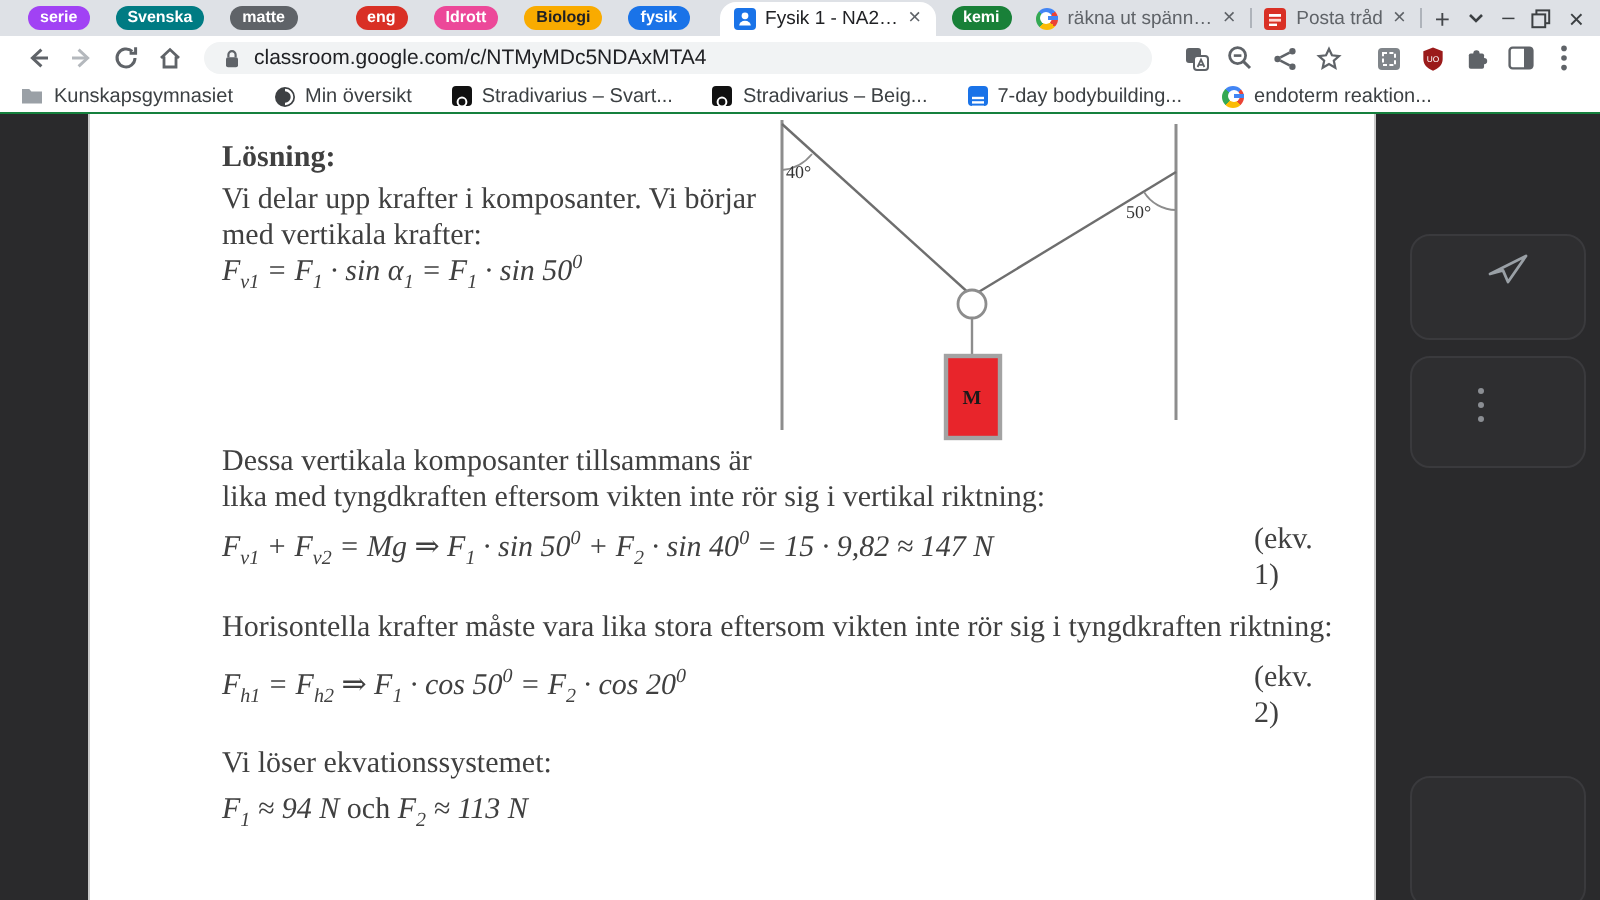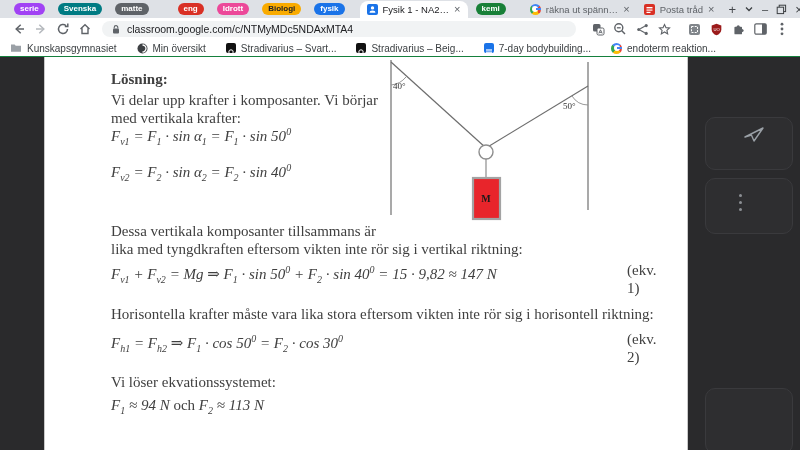--- a/index.html
+++ b/index.html
@@ -92,21 +92,21 @@
     <span class="fav fav-classroom">
       <svg width="11" height="11" viewBox="0 0 11 11">
         <circle cx="5.5" cy="3.9" r="1.7" fill="#fff"></circle>
         <path d="M2.6 8.8 a2.9 2.4 0 0 1 5.8 0 Z" fill="#fff"></path>
       </svg>
     </span>
     <span class="ttl">Fysik 1 - NA21A</span>
     <span class="tclose">×</span>
   </div>
 
-  <span class="tg-pill" style="margin-right: 18px; background: rgb(24, 128, 56); color: rgb(255, 255, 255);">kemi</span>
+  <span class="tg-pill" style="margin-right: 6px; background: rgb(24, 128, 56); color: rgb(255, 255, 255);">kemi</span>
 
   <div class="tab">
     <span class="gicon"></span>
     <span class="ttl">räkna ut spännkraft - S</span>
     <span class="tclose">×</span>
   </div>
   <span class="tdiv"></span>
   <div class="tab">
     <span class="fav fav-posta">
       <svg width="11" height="11" viewBox="0 0 11 11">
@@ -308,36 +308,35 @@
     <div class="doc">
 
       <div class="blk heading" style="top:13px;">Lösning:</div>
 
       <div class="blk" style="top:34px;">
         <div>Vi delar upp krafter i komposanter. Vi börjar</div>
         <div>med vertikala krafter:</div>
       </div>
 
       <div class="blk equation" style="top:66px;"><span>F</span><sub>v1</sub><span> = F</span><sub>1</sub><span> · sin α</span><sub>1</sub><span> = F</span><sub>1</sub><span> · sin 50</span><sup>0</sup></div>
-      <div class="blk equation" style="top:102px;"><span>F</span><sub>v2</sub><span> = F</span><sub>2</sub><span> · sin α</span><sub>2</sub><span> = F</span><sub>2</sub><span> · sin 40</span><sup>0</sup></div>
 
       <div class="blk" style="top:165px;">
         <div>Dessa vertikala komposanter tillsammans är</div>
         <div>lika med tyngdkraften eftersom vikten inte rör sig i vertikal riktning:</div>
       </div>
 
       <div class="blk" style="top:204px; right:40px; left:66px;">
         <span class="equation"><span>F</span><sub>v1</sub><span> + F</span><sub>v2</sub><span> = Mg ⇒ F</span><sub>1</sub><span> · sin 50</span><sup>0</sup><span> + F</span><sub>2</sub><span> · sin 40</span><sup>0</sup><span> = 15 · 9,82 ≈ 147 N</span></span>
         <span class="eqlabel">(ekv. 1)</span>
       </div>
 
-      <div class="blk" style="top:248px;">Horisontella krafter måste vara lika stora eftersom vikten inte rör sig i horisontell riktning:</div>
+      <div class="blk" style="top:248px;">Horisontella krafter måste vara lika stora eftersom vikten inte rör sig i tyngdkraften riktning:</div>
 
       <div class="blk" style="top:273px; right:40px; left:66px;">
-        <span class="equation"><span>F</span><sub>h1</sub><span> = F</span><sub>h2</sub><span> ⇒ F</span><sub>1</sub><span> · cos 50</span><sup>0</sup><span> = F</span><sub>2</sub><span> · cos 30</span><sup>0</sup></span>
+        <span class="equation"><span>F</span><sub>h1</sub><span> = F</span><sub>h2</sub><span> ⇒ F</span><sub>1</sub><span> · cos 50</span><sup>0</sup><span> = F</span><sub>2</sub><span> · cos 20</span><sup>0</sup></span>
         <span class="eqlabel">(ekv. 2)</span>
       </div>
 
       <div class="blk" style="top:316px;">Vi löser ekvationssystemet:</div>
 
       <div class="blk equation" style="top:339px;"><span>F</span><sub>1</sub><span> ≈ 94 N</span><span class="rm"> och </span><span>F</span><sub>2</sub><span> ≈ 113 N</span></div>
 
       <div class="diagram">
         <svg width="218" height="164" viewBox="0 0 218 164">
           <line x1="7" y1="3" x2="7" y2="158" stroke="#8d8d8d" stroke-width="1.5"></line>

